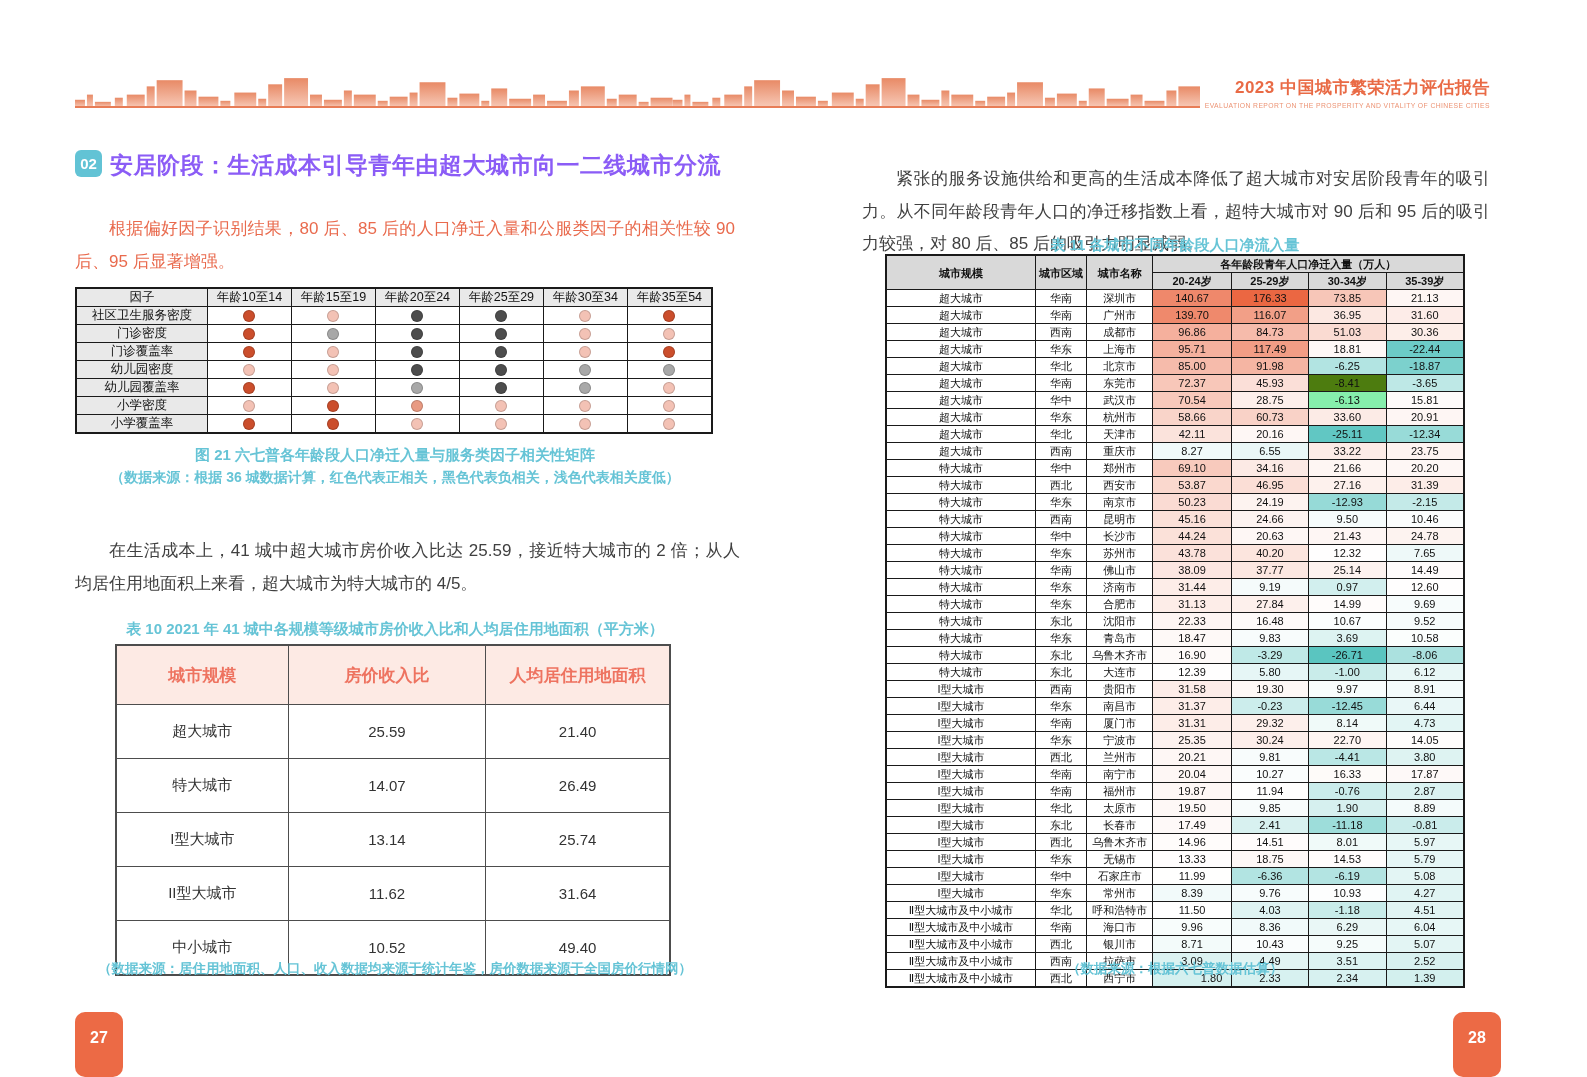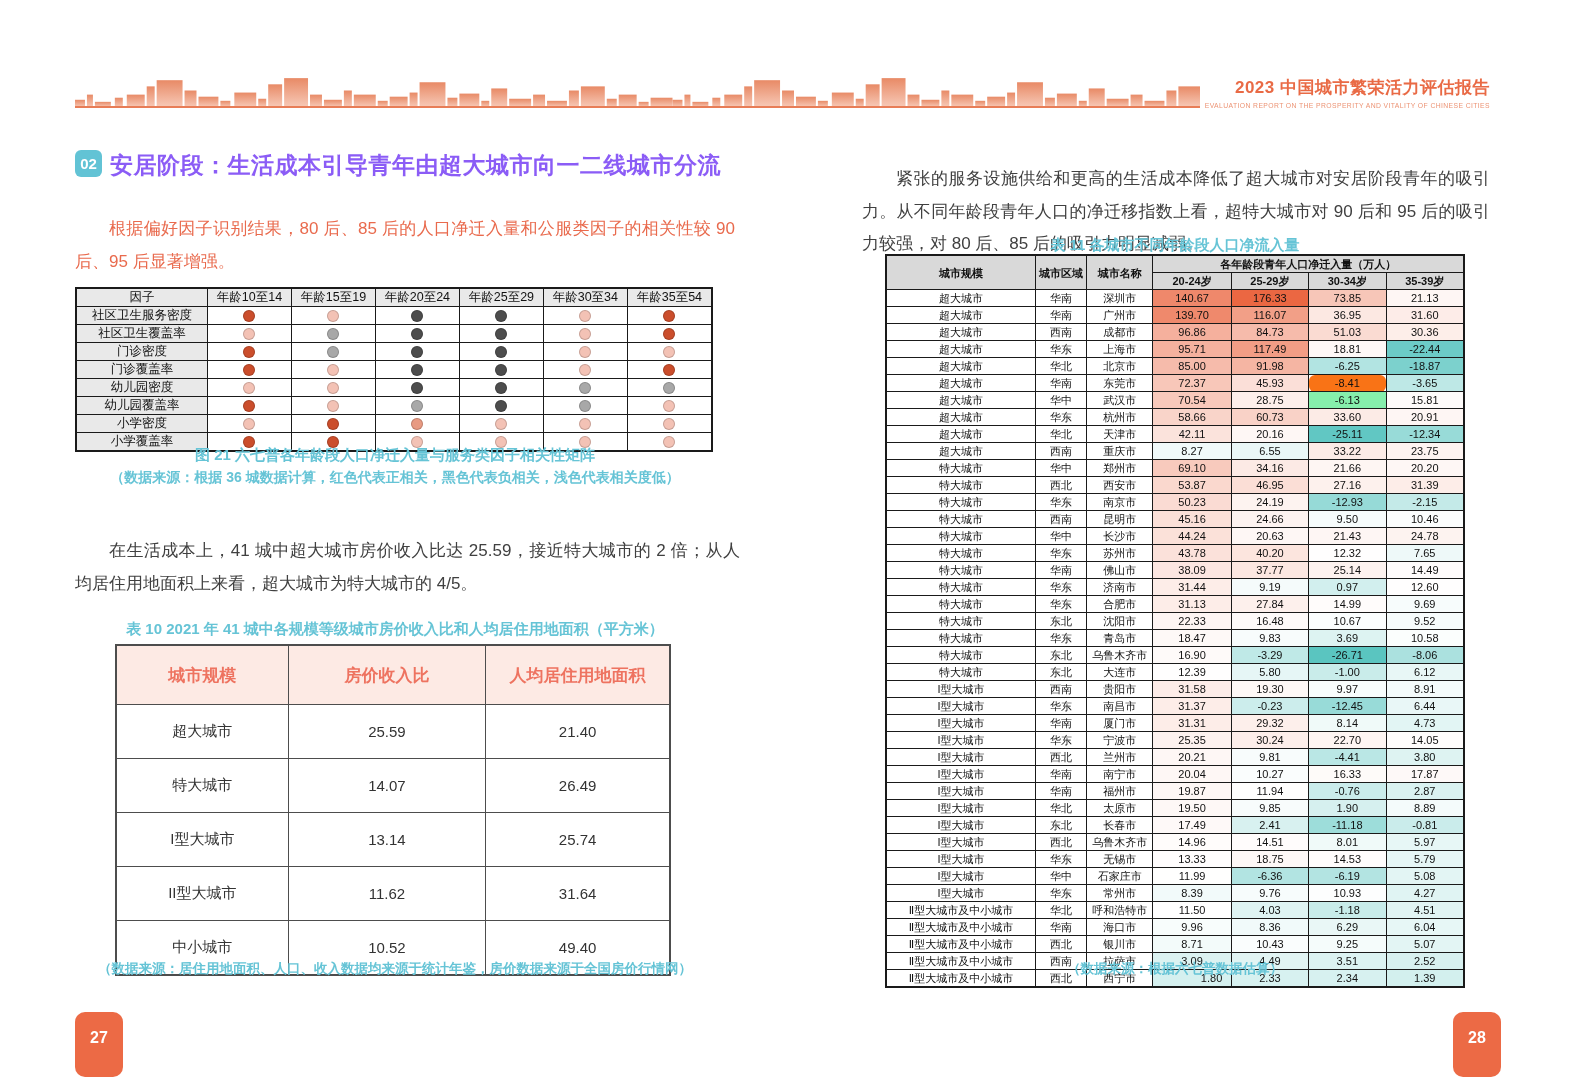--- a/index.html
+++ b/index.html
@@ -147,29 +147,20 @@
           <tr>
             <th class="lbl">社区卫生服务密度</th>
             <td><span class="dot" style="background: rgb(203, 78, 44);"></span></td>
             <td><span class="dot" style="background: rgb(243, 194, 181);"></span></td>
             <td><span class="dot" style="background: rgb(77, 77, 77);"></span></td>
             <td><span class="dot" style="background: rgb(77, 77, 77);"></span></td>
             <td><span class="dot" style="background: rgb(243, 194, 181);"></span></td>
             <td><span class="dot" style="background: rgb(203, 78, 44);"></span></td>
           </tr>
           <tr>
-            <th class="lbl">社区卫生覆盖率</th>
-            <td><span class="dot" style="background: rgb(243, 194, 181);"></span></td>
-            <td><span class="dot" style="background: rgb(168, 168, 168);"></span></td>
-            <td><span class="dot" style="background: rgb(77, 77, 77);"></span></td>
-            <td><span class="dot" style="background: rgb(77, 77, 77);"></span></td>
-            <td><span class="dot" style="background: rgb(243, 194, 181);"></span></td>
-            <td><span class="dot" style="background: rgb(203, 78, 44);"></span></td>
-          </tr>
-          <tr>
             <th class="lbl">门诊密度</th>
             <td><span class="dot" style="background: rgb(203, 78, 44);"></span></td>
             <td><span class="dot" style="background: rgb(168, 168, 168);"></span></td>
             <td><span class="dot" style="background: rgb(77, 77, 77);"></span></td>
             <td><span class="dot" style="background: rgb(77, 77, 77);"></span></td>
             <td><span class="dot" style="background: rgb(243, 194, 181);"></span></td>
             <td><span class="dot" style="background: rgb(243, 194, 181);"></span></td>
           </tr>
           <tr>
             <th class="lbl">门诊覆盖率</th>
@@ -331,21 +322,21 @@
             <td style="background: rgb(245, 181, 163);">91.98</td>
             <td style="background: rgb(178, 228, 226);">-6.25</td>
             <td style="background: rgb(124, 209, 205);">-18.87</td>
           </tr>
           <tr>
             <td>超大城市</td>
             <td>华南</td>
             <td>东莞市</td>
             <td style="background: rgb(248, 199, 185);">72.37</td>
             <td style="background: rgb(251, 223, 216);">45.93</td>
-            <td style="background: #f97316; border-radius: 6px;">-8.41</td>
+            <td style="background: #4d7c0f;">-8.41</td>
             <td style="background: rgb(190, 232, 230);">-3.65</td>
           </tr>
           <tr>
             <td>超大城市</td>
             <td>华中</td>
             <td>武汉市</td>
             <td style="background: rgb(248, 201, 187);">70.54</td>
             <td style="background: rgb(253, 239, 235);">28.75</td>
             <td style="background: #86efac;">-6.13</td>
             <td style="background: rgb(254, 251, 250);">15.81</td>

